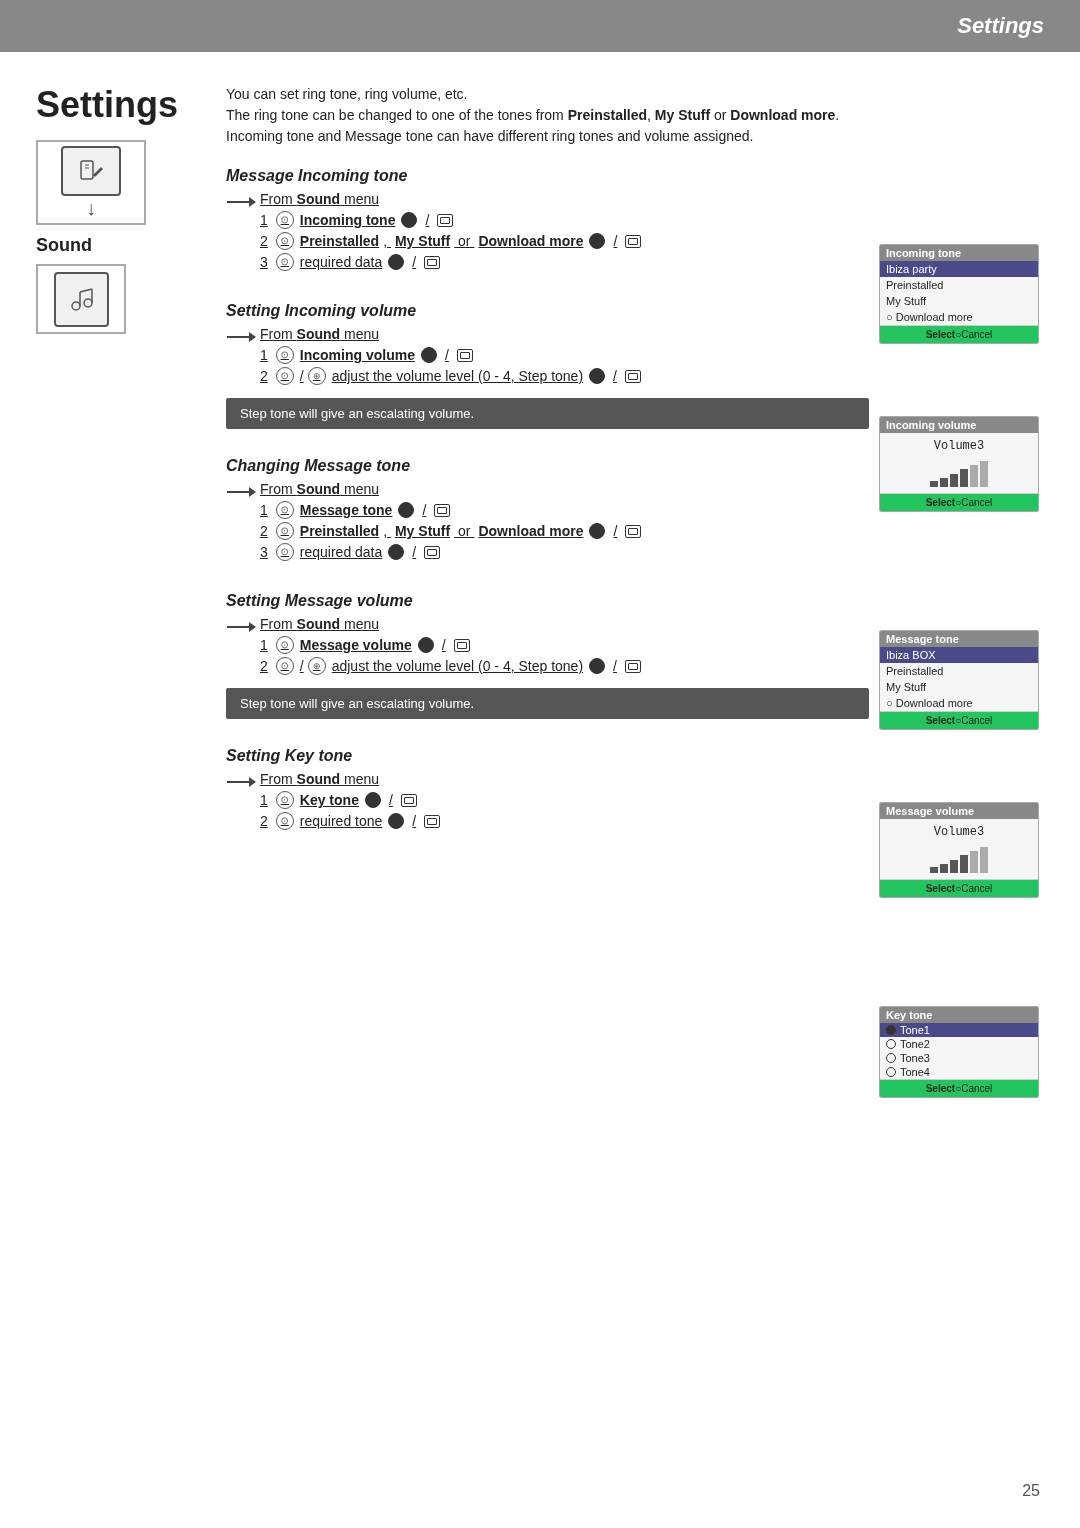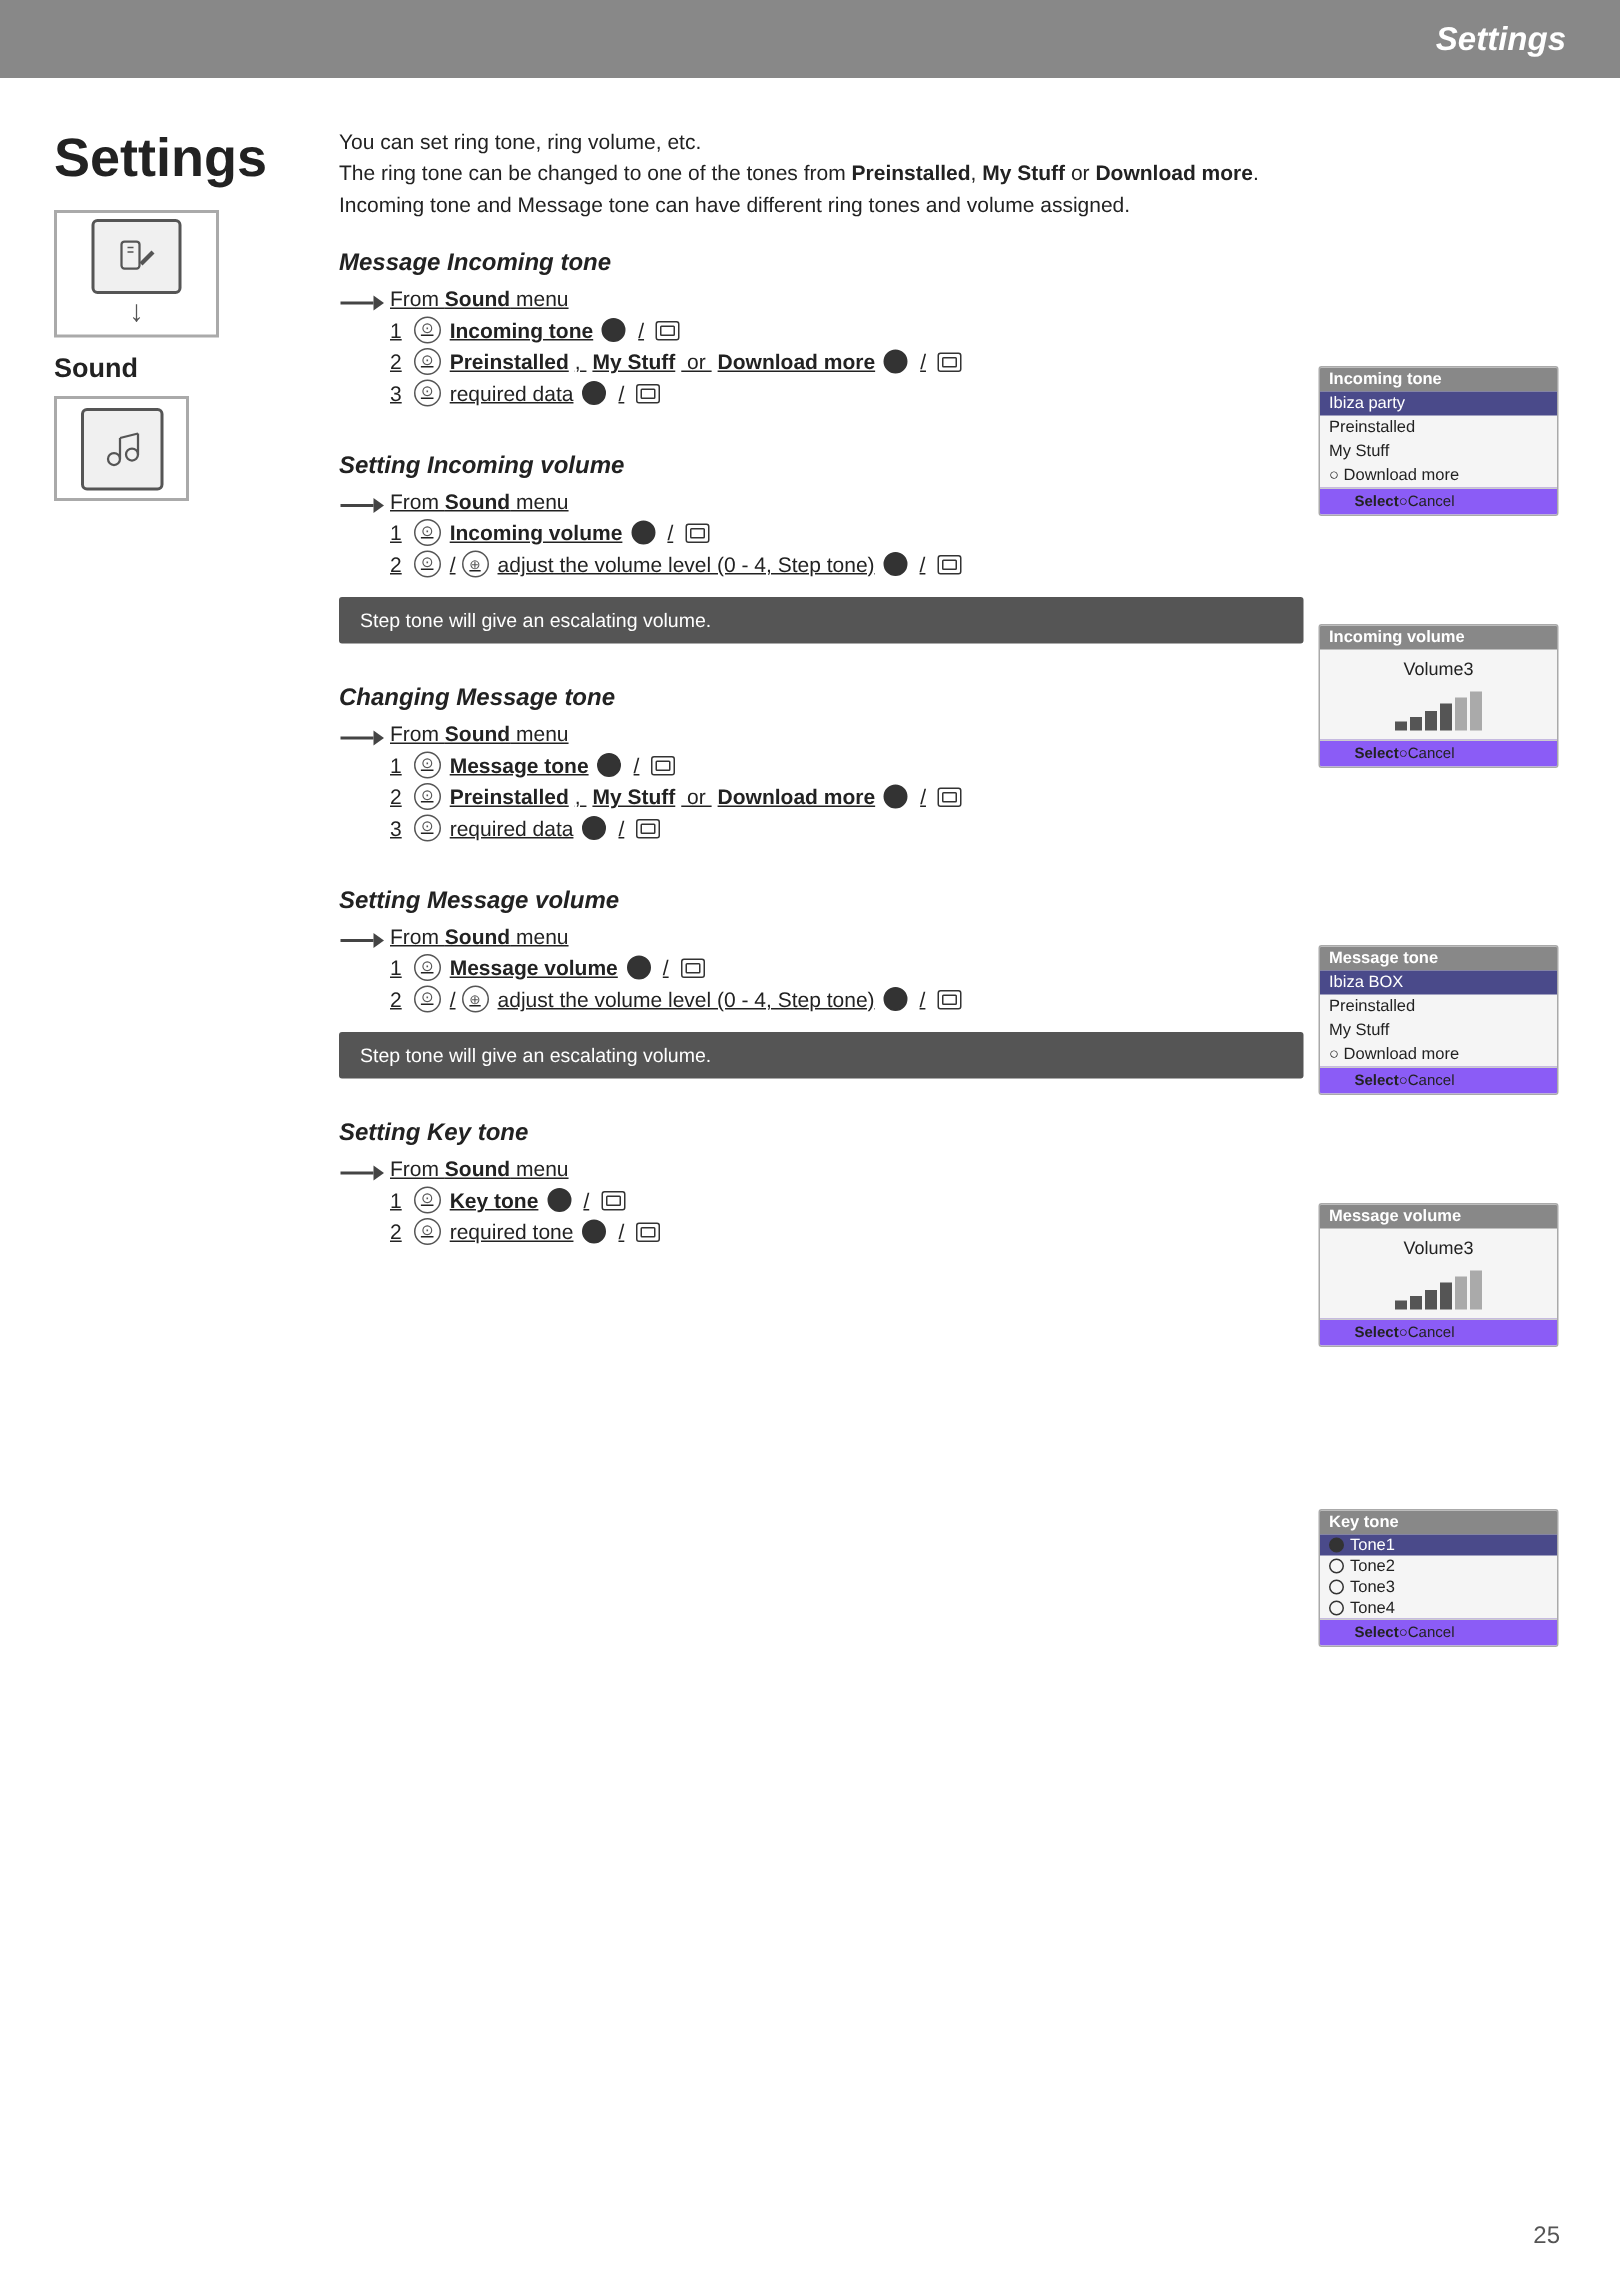--- a/index.html
+++ b/index.html
@@ -196,33 +196,34 @@
       padding: 2px 6px;
       font-size: 11px;
     }
     .phone-screen-item {
       padding: 2px 6px;
       font-size: 11px;
       color: #222;
     }
     .phone-screen-footer {
       display: flex;
-      justify-content: flex-start;
+      justify-content: center;
       padding: 3px 23px;
       border-top: 1px solid #ccc;
       font-size: 10px;
-      background: #8b5cf6;
+      background: #22c55e;
     }
     .phone-screen-footer .select-btn {
       font-weight: bold;
     }
     .volume-display {
       text-align: center;
       padding: 6px;
       font-size: 12px;
+      font-family: Liberation Mono, monospace;
     }
     .volume-bars {
       display: flex;
       align-items: flex-end;
       justify-content: center;
       gap: 2px;
       height: 30px;
       margin-top: 4px;
     }
     .vol-bar {

